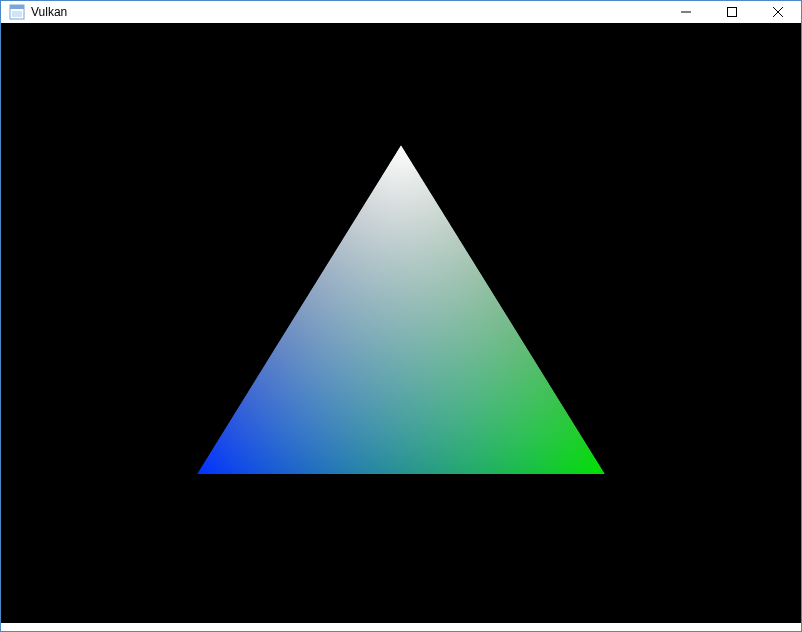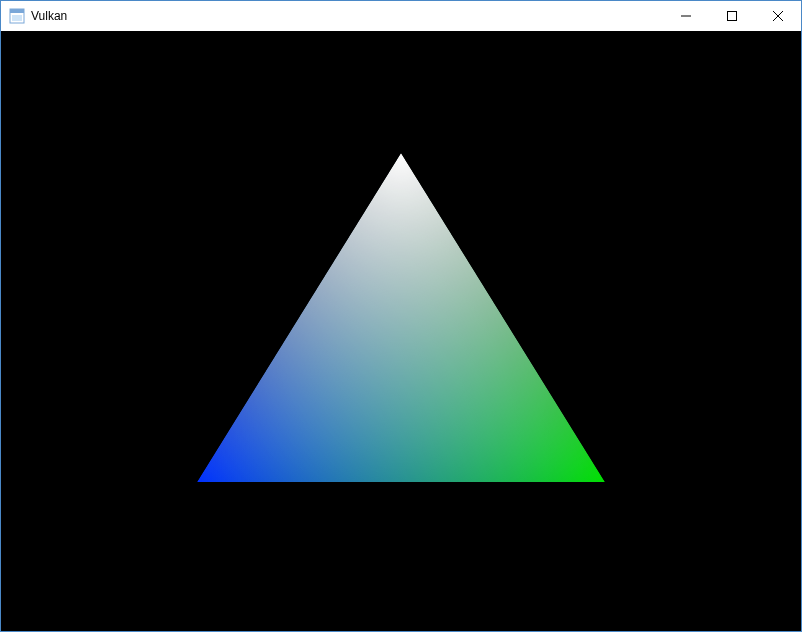--- a/index.html
+++ b/index.html
@@ -6,21 +6,21 @@
     body {
       width: 802px;
       height: 632px;
       font-family: "Segoe UI", Tahoma, sans-serif;
       font-size: 12px;
       background: #fff;
       overflow: hidden;
       border: 1px solid #4a88c7;
     }
     .titlebar {
-      height: 30px;
+      height: 22px;
       background: #ffffff;
       display: flex;
       align-items: center;
       padding-left: 8px;
       position: relative;
     }
     .app-icon {
       width: 16px;
       height: 16px;
       margin-right: 6px;

